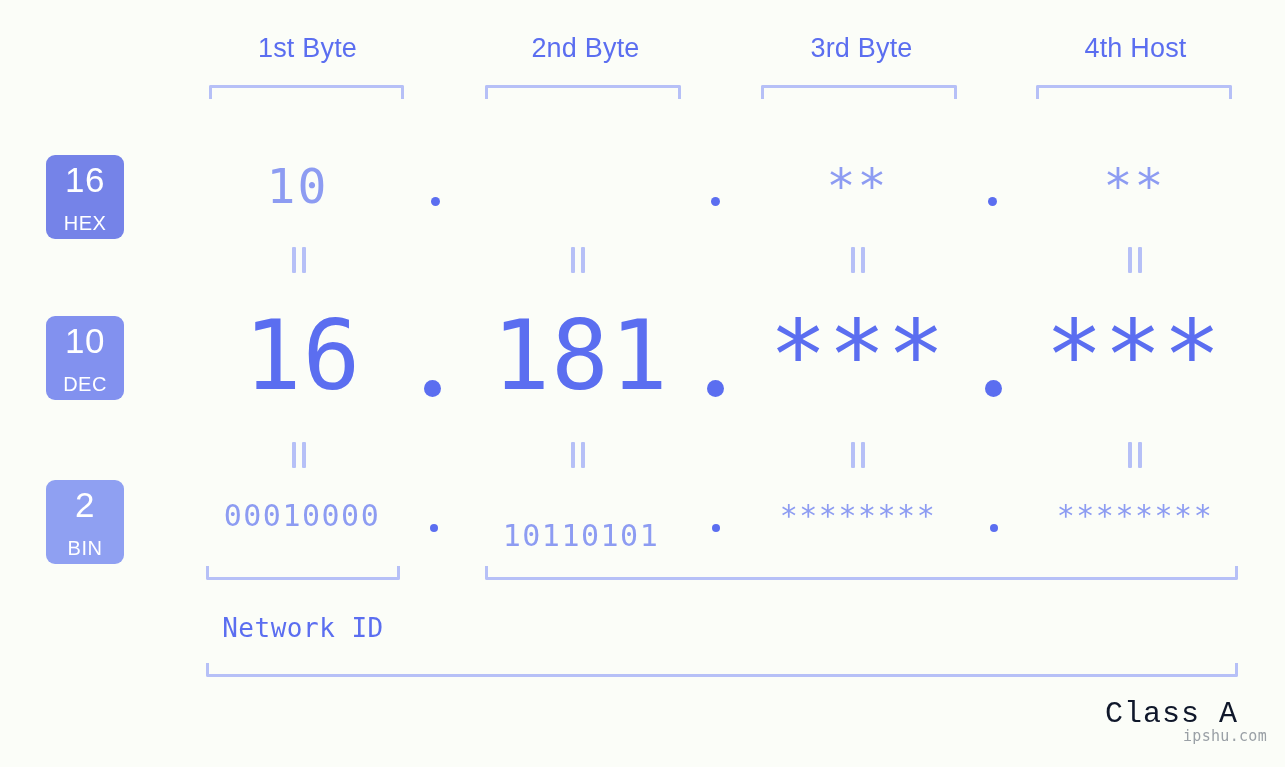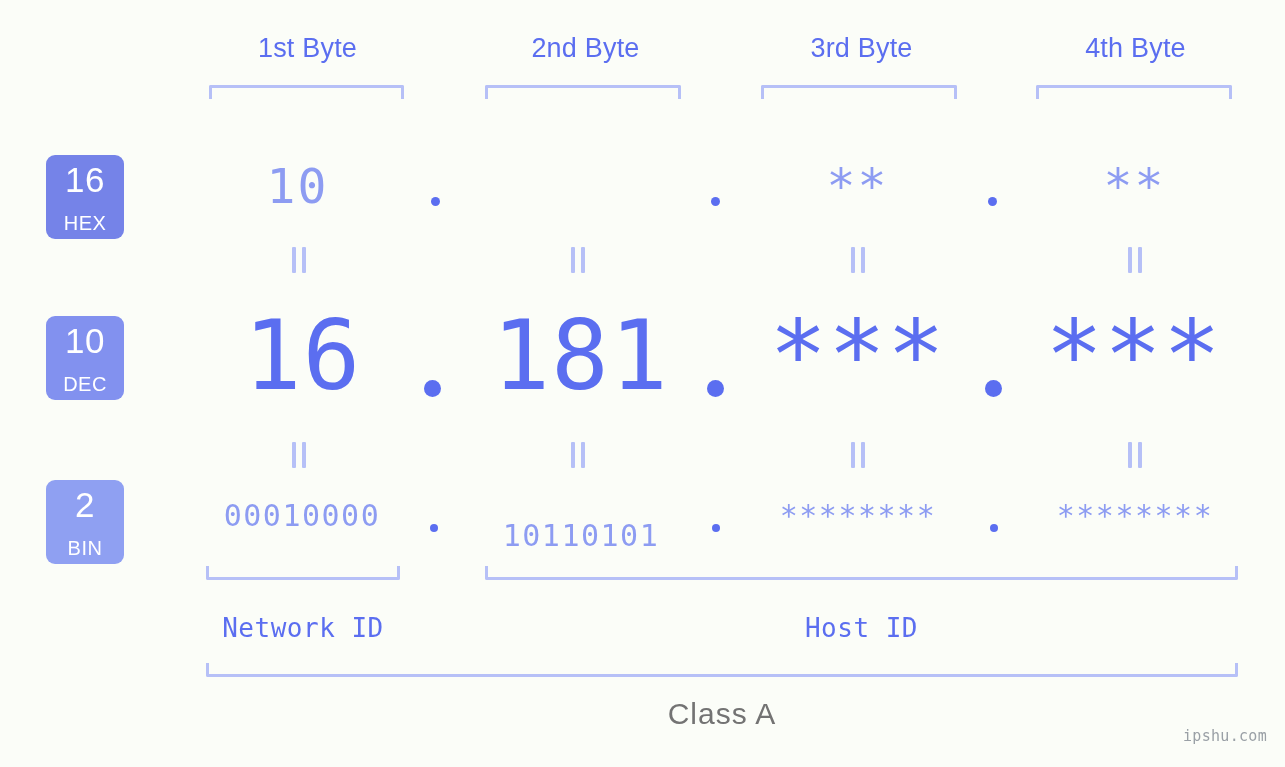--- a/index.html
+++ b/index.html
@@ -140,25 +140,25 @@
     position: absolute;
     text-align: center;
     white-space: nowrap;
     font-family: "DejaVu Sans Mono", monospace;
     font-size: 26px;
     color: #5b6ef0;
     letter-spacing: 0.5px;
   }
   .class-label {
     position: absolute;
-    text-align: center;
-    white-space: nowrap;
-    font-family: Liberation Sans, sans-serif;
+    text-align: right;
+    white-space: nowrap;
+    font-family: Liberation Mono, monospace;
     font-size: 30px;
-    color: #737373;
+    color: #0f172a;
     letter-spacing: 1px;
   }
 
   
   .watermark {
     position: absolute;
     right: 18px;
     bottom: 22px;
     font-family: "DejaVu Sans Mono", monospace;
     font-size: 15px;
@@ -167,21 +167,21 @@
   }
 </style>
 </head>
 <body>
 
 <div id="stage">
 
   <div class="byte-caption" style="left:200px; width:215px;">1st Byte</div>
   <div class="byte-caption" style="left:478px; width:215px;">2nd Byte</div>
   <div class="byte-caption" style="left:754px; width:215px;">3rd Byte</div>
-  <div class="byte-caption" style="left:1028px; width:215px;">4th Byte</div>
+  <div class="byte-caption" style="left:1028px; width:215px;">4th Host</div>
 
   <div class="bracket-down" style="left:209px; top:85px; width:195px;"></div>
   <div class="bracket-down" style="left:485px; top:85px; width:196px;"></div>
   <div class="bracket-down" style="left:761px; top:85px; width:196px;"></div>
   <div class="bracket-down" style="left:1036px; top:85px; width:196px;"></div>
 
   <div class="badge" style="top:155px; background:#7583e8;">
     <span class="num">16</span>
     <span class="lbl">HEX</span>
   </div>
@@ -259,20 +259,19 @@
 
   <div class="cell bin-val" style="left:759px; width:198px;">********</div>
   <div class="dot dot-bin" style="left:990px;"></div>
 
   <div class="cell bin-val" style="left:1036px; width:198px;">********</div>
 
   <div class="bracket-up" style="left:206px; top:566px; width:194px;"></div>
   <div class="bracket-up" style="left:485px; top:566px; width:753px;"></div>
 
   <div class="id-label" style="left:206px; top:613px; width:194px;">Network ID</div>
-  <div class="id-label" style="left:485px; top:613px; width:753px;">Host ID</div>
 
   <div class="bracket-up" style="left:206px; top:663px; width:1032px;"></div>
   <div class="class-label" style="left:206px; top:697px; width:1032px;">Class A</div>
 
   <div class="watermark">ipshu.com</div>
 
 </div>
 
 </body></html>

